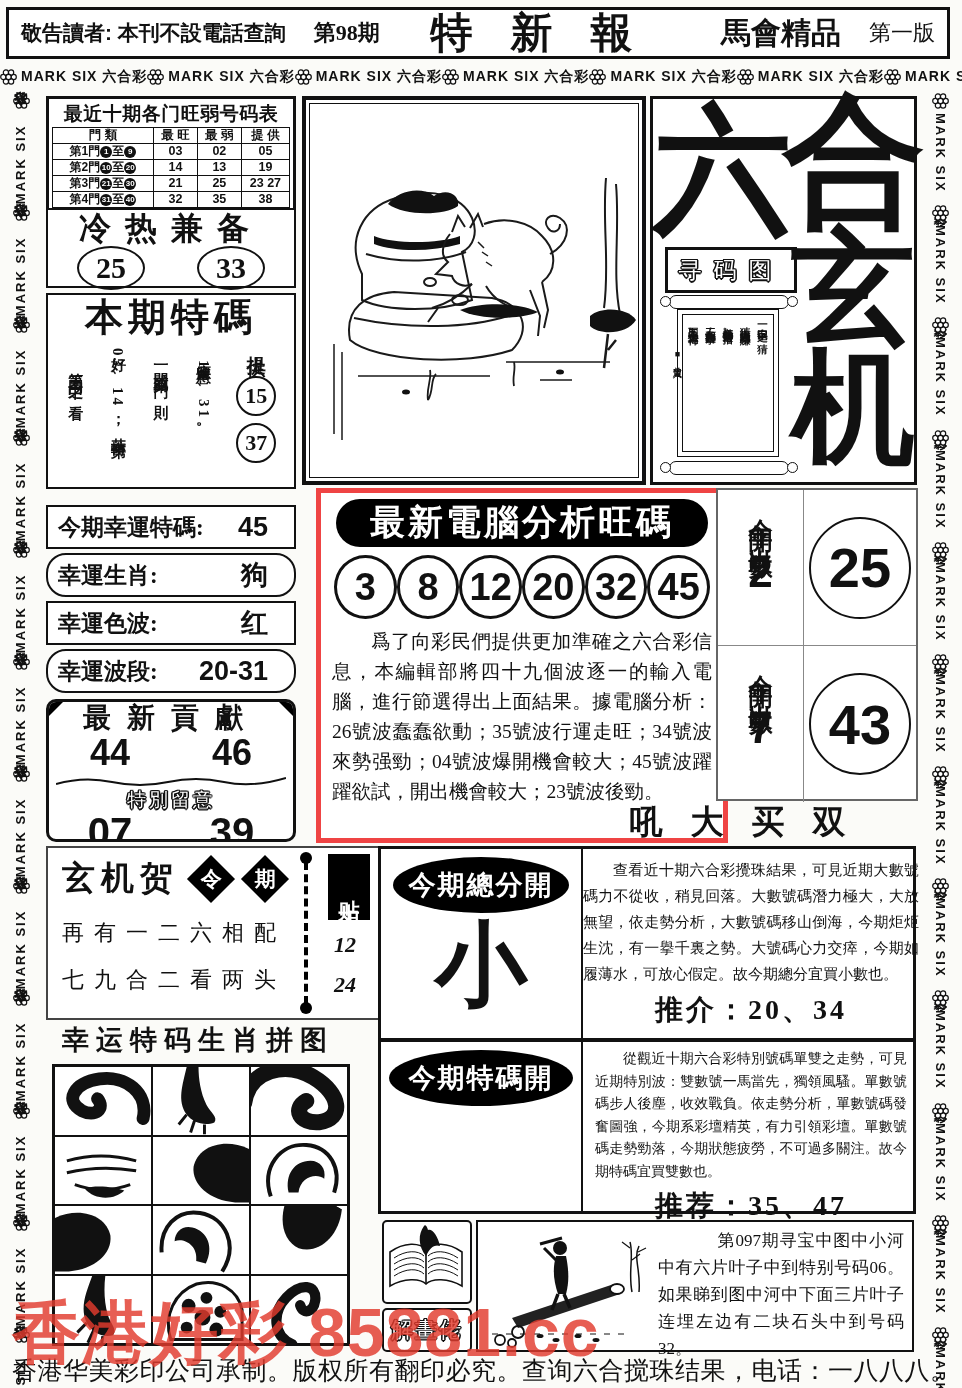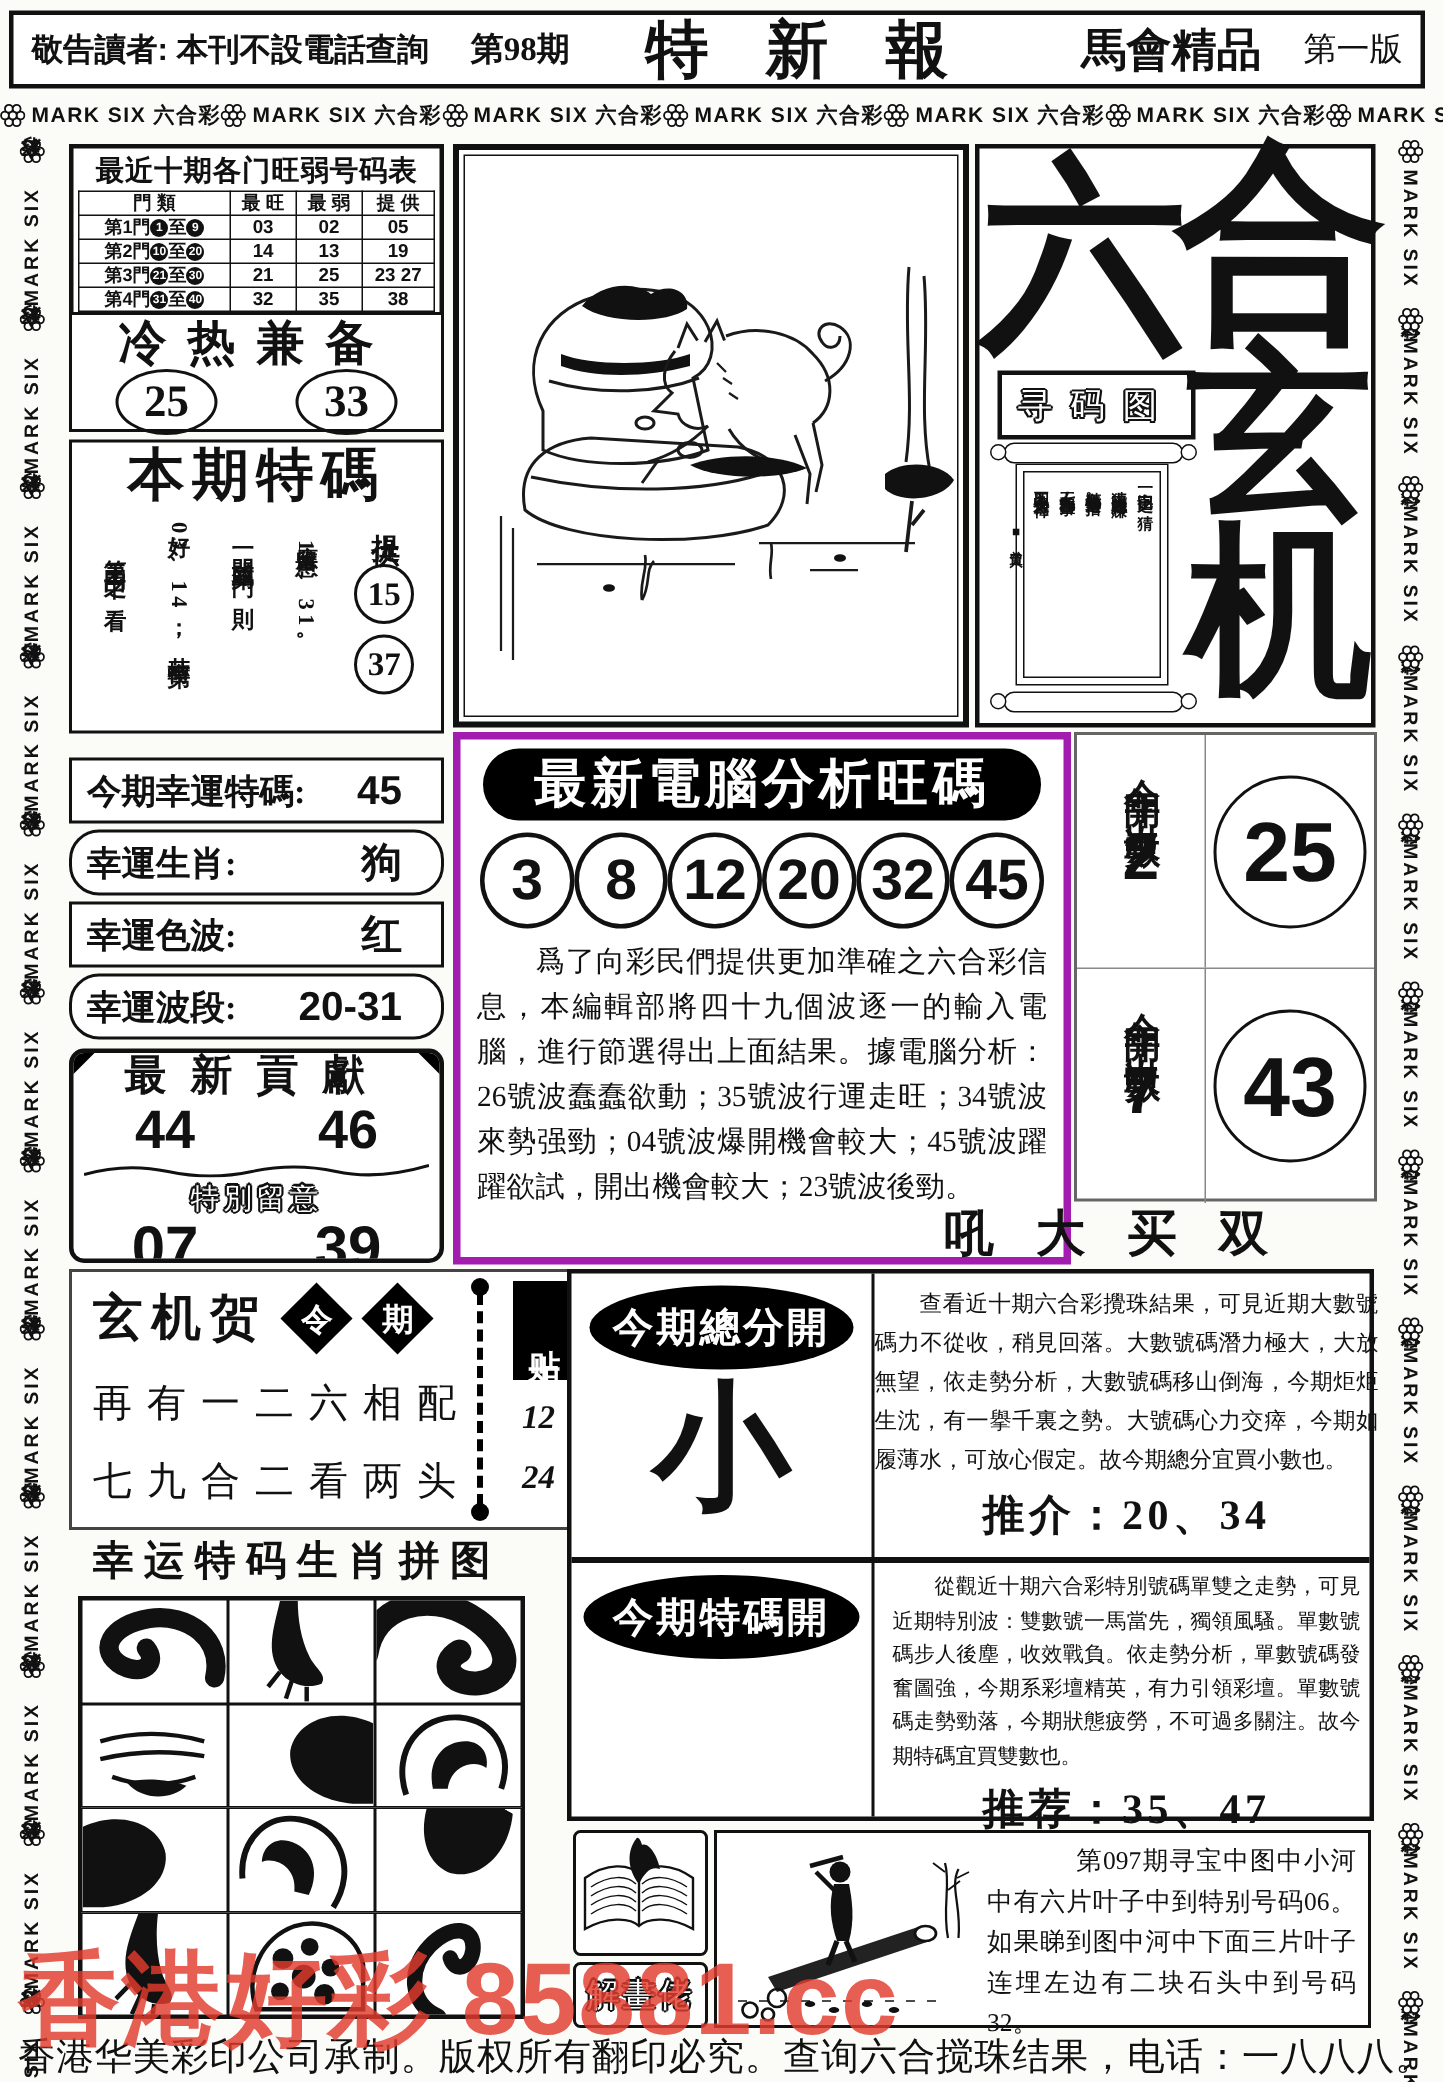--- a/index.html
+++ b/index.html
@@ -80,21 +80,21 @@
   .gx-pair2{font-size:40px;line-height:44px;}
 
   
   .xj{left:46px;top:846px;width:332px;height:170px;border:2px solid #444;display:flex;}
   .xj-main{flex:1;padding:8px 4px 4px 14px;}
   .xj-titlerow{display:flex;align-items:center;gap:10px;}
   .xj-title{font-weight:900;font-size:33px;letter-spacing:6px;}
   .diamond{width:34px;height:34px;background:#000;transform:rotate(45deg);display:flex;
       align-items:center;justify-content:center;margin:0 5px;}
   .diamond span{transform:rotate(-45deg);color:#fff;font-weight:700;font-size:21px;}
-  .xj-line{font-size:26px;letter-spacing:10px;margin-top:17px;white-space:nowrap;}
+  .xj-line{font-size:22px;letter-spacing:10px;margin-top:17px;white-space:nowrap;}
   .xj-right{width:76px;position:relative;}
   .xj-dash{position:absolute;left:0;top:14px;bottom:14px;border-left:4px dashed #000;}
   .xj-dash:before,.xj-dash:after{content:"";position:absolute;left:-8px;width:12px;height:12px;
       background:#000;border-radius:50%;}
   .xj-dash:before{top:-10px;} .xj-dash:after{bottom:-10px;}
   .tip-box{position:absolute;left:24px;top:6px;width:42px;height:66px;background:#000;color:#fff;
       display:flex;align-items:center;justify-content:center;writing-mode:vertical-rl;
       font-weight:700;font-size:21px;letter-spacing:4px;}
   .tip-num{position:absolute;left:30px;font-style:italic;font-weight:700;font-size:22px;}
 
@@ -122,21 +122,21 @@
   .roller:before,.roller:after{content:"";position:absolute;top:0px;width:9px;height:9px;
       border:1.6px solid #111;border-radius:50%;background:#fff;}
   .roller:before{left:-10px;} .roller:after{right:-10px;}
   .scroll-body{position:absolute;left:24px;top:210px;width:102px;height:148px;border:1.6px solid #111;
       padding:4px;box-sizing:border-box;background:#fff;}
   .scroll-panel{border:1px solid #111;width:100%;height:100%;box-sizing:border-box;padding:4px 2px;
       writing-mode:vertical-rl;font-size:10.5px;font-weight:700;letter-spacing:1px;line-height:1.65;}
   .scroll-sig{font-size:9px;padding-top:30px;}
 
   
-  .comp{left:302px;top:488px;width:412px;height:355px;border:5px solid #a21caf;background:#fff;
+  .comp{left:316px;top:488px;width:412px;height:355px;border:5px solid #ef4444;background:#fff;
       box-sizing:border-box;padding:6px 11px;position:absolute;}
   .comp-h{background:#000;border-radius:24px;color:#fff;text-align:center;font-weight:800;
       font-size:35px;letter-spacing:3px;height:48px;line-height:48px;width:372px;margin:0 auto;}
   .comp-nums{display:flex;justify-content:space-between;margin-top:8px;padding:0 2px;}
   .big-circle{width:58px;height:58px;border:3px solid #111;border-radius:50%;display:flex;
       align-items:center;justify-content:center;font-family:"Liberation Sans",sans-serif;
       font-weight:700;font-size:38px;}
   .comp-p{margin-top:8px;font-size:19.5px;line-height:30px;text-align:justify;text-indent:2em;}
 
   

